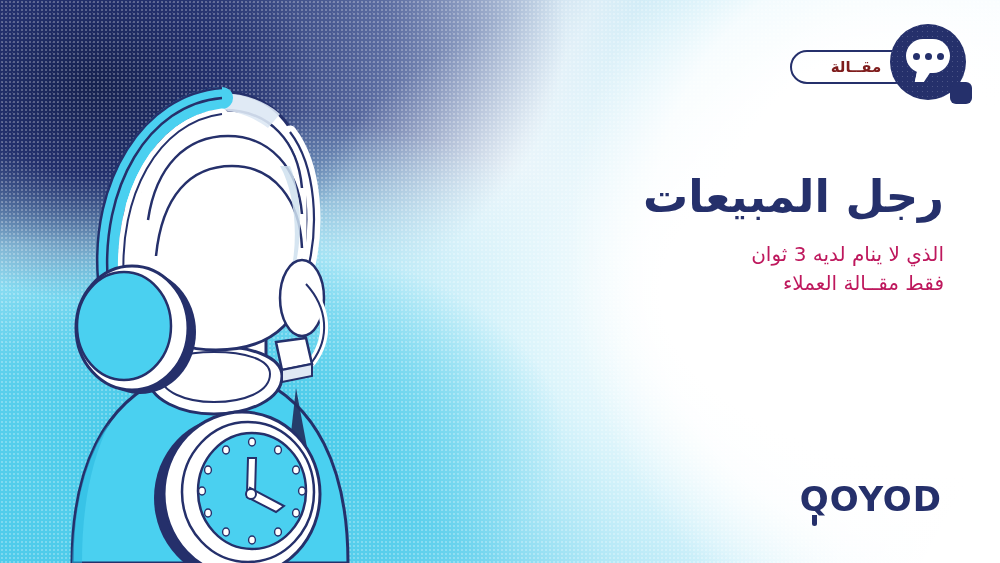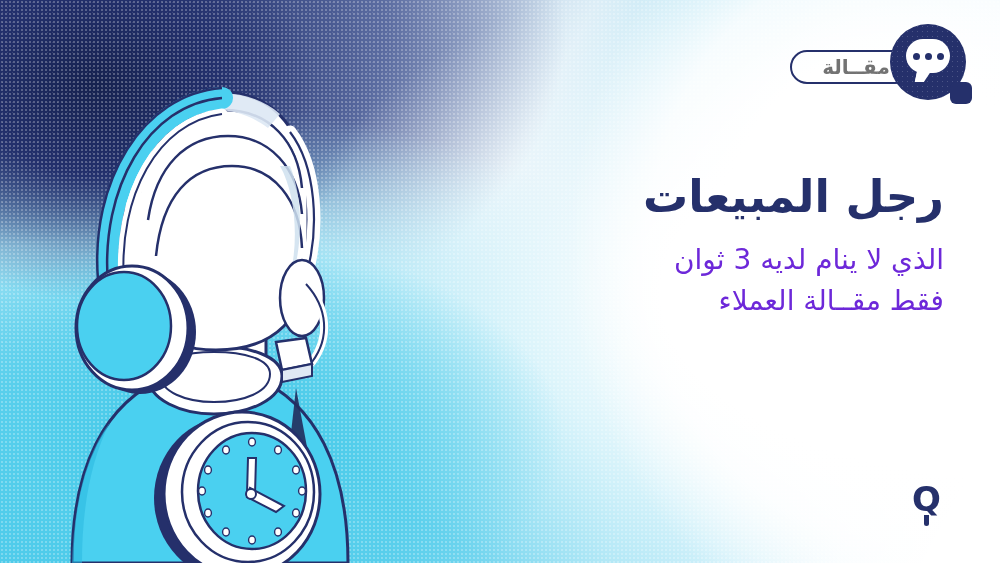--- a/index.html
+++ b/index.html
@@ -45,21 +45,21 @@
     background-size:5px 5px;
   }
 
   
   .badge-wrap{position:absolute;right:24px;top:24px;display:flex;align-items:center;}
   .badge-pill{
     height:34px;min-width:122px;box-sizing:border-box;
     border:2px solid #25306b;border-radius:18px;
     display:flex;align-items:center;justify-content:center;
     padding:0 16px 0 26px;margin-right:-22px;background:transparent;
-    color:#737373;font-size:20px;font-weight:700;letter-spacing:.5px;
+    color:#7f1d1d;font-size:15px;font-weight:700;letter-spacing:.5px;
     direction:rtl;
   }
   .badge-icon{position:relative;width:86px;height:86px;}
   .badge-circle{
     position:absolute;left:0;top:0;width:76px;height:76px;border-radius:50%;
     background:#25306b;
   }
   .badge-circle::after{
     content:"";position:absolute;inset:0;border-radius:50%;opacity:.35;
     background-image:radial-gradient(rgba(255,255,255,.5) 0.7px, transparent 0.8px);
@@ -82,21 +82,21 @@
   
   .text-block{
     position:absolute;right:56px;top:172px;width:560px;
     direction:rtl;text-align:right;color:#25306b;
   }
   .headline{
     font-size:45px;font-weight:700;line-height:1.12;margin:0 0 18px 0;
     letter-spacing:-0.5px;color:#25306b;
   }
   .subline{
-    font-size:28px;font-weight:400;line-height:1.45;margin:0;color:#6d28d9;
+    font-size:20px;font-weight:400;line-height:1.45;margin:0;color:#be185d;
   }
 
   
   .logo{
     position:absolute;right:58px;bottom:44px;
     color:#25306b;font-size:34px;font-weight:800;letter-spacing:1px;
     display:flex;align-items:baseline;
   }
   .logo .lo-comma{position:relative;}
   .logo .lo-comma::after{
@@ -229,15 +229,16 @@
   </div>
 
   <div class="text-block">
     <h1 class="headline">رجل المبيعات</h1>
     <p class="subline">الذي لا ينام لديه 3 ثوان</p>
     <p class="subline">فقط مقــالة العملاء</p>
   </div>
 
   <div class="logo">
     <span class="lo-comma">Q</span>
+      <span>OYOD</span>
   </div>
 
 </div>
 
 </body></html>

